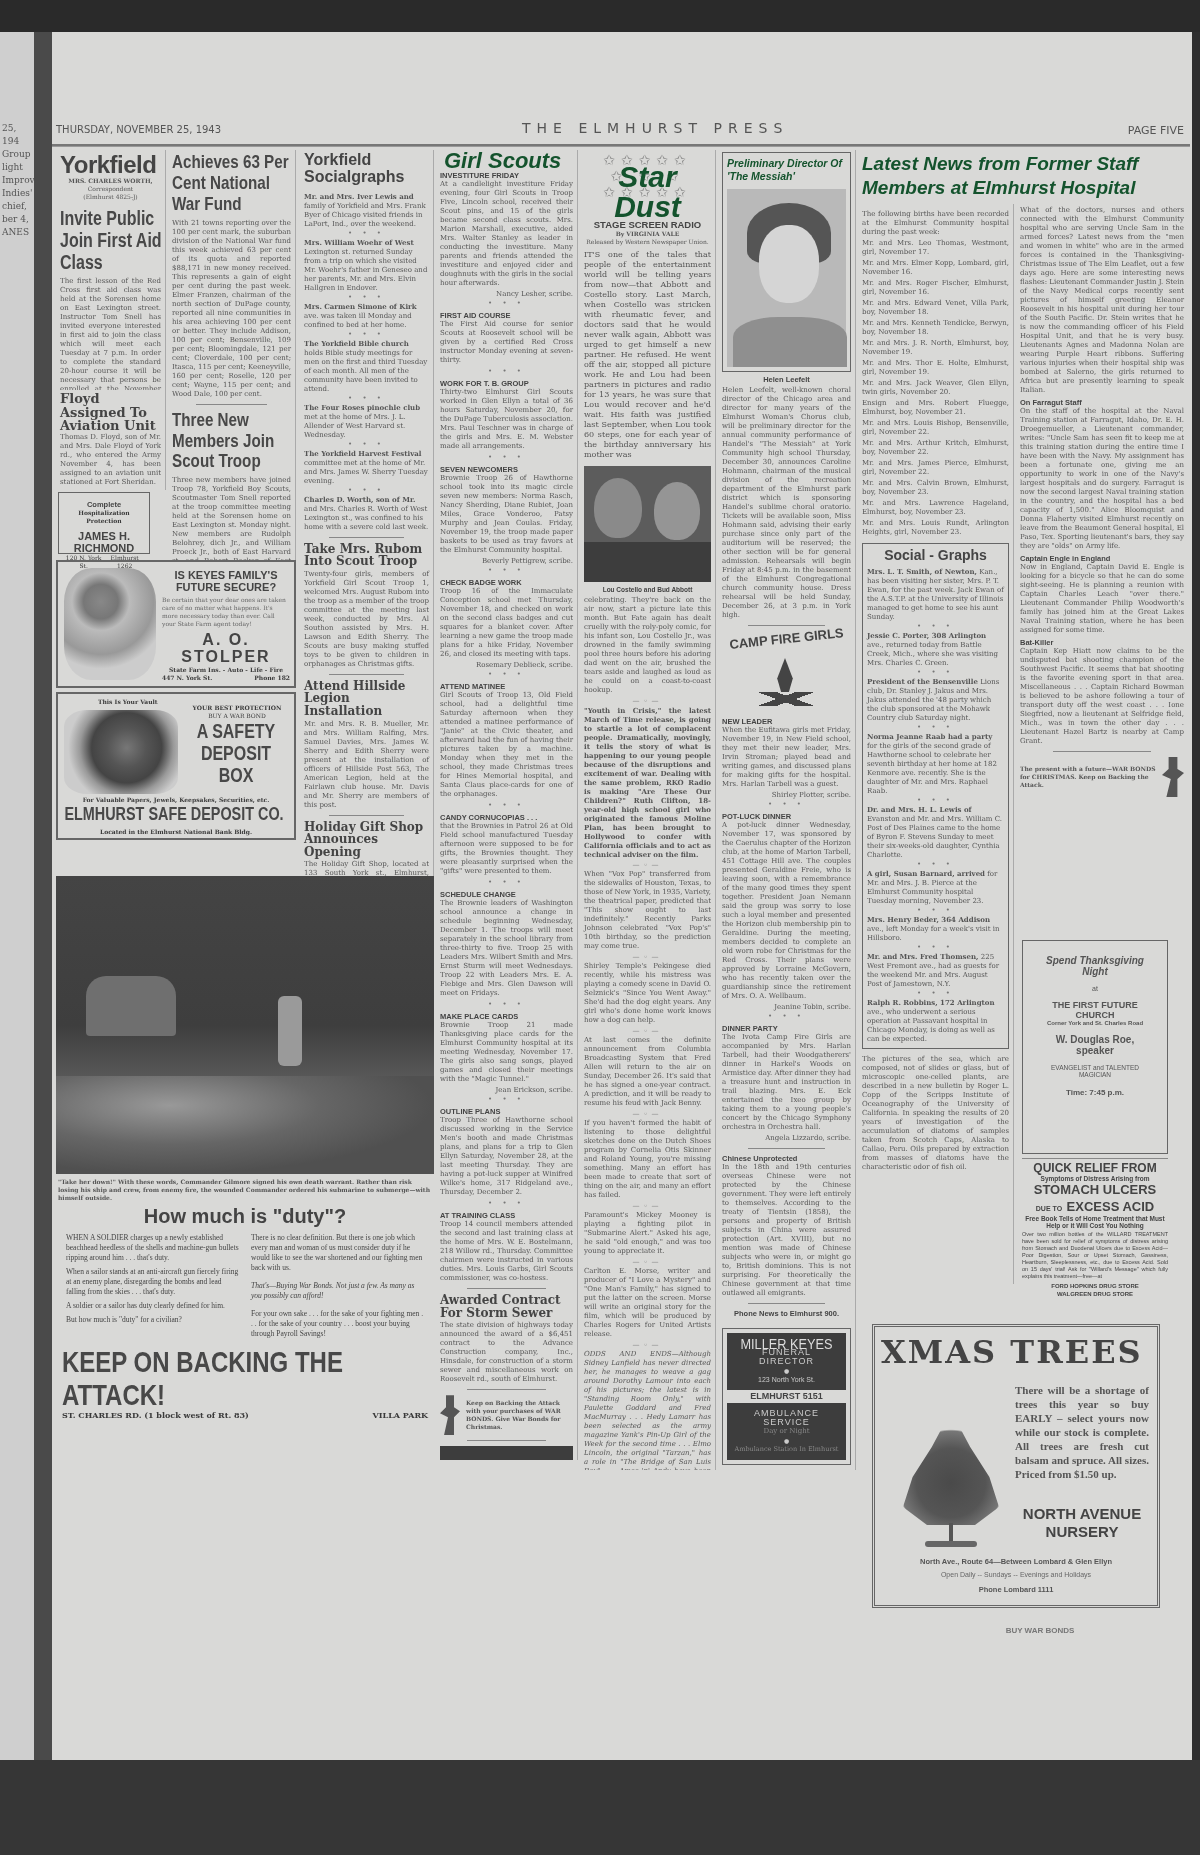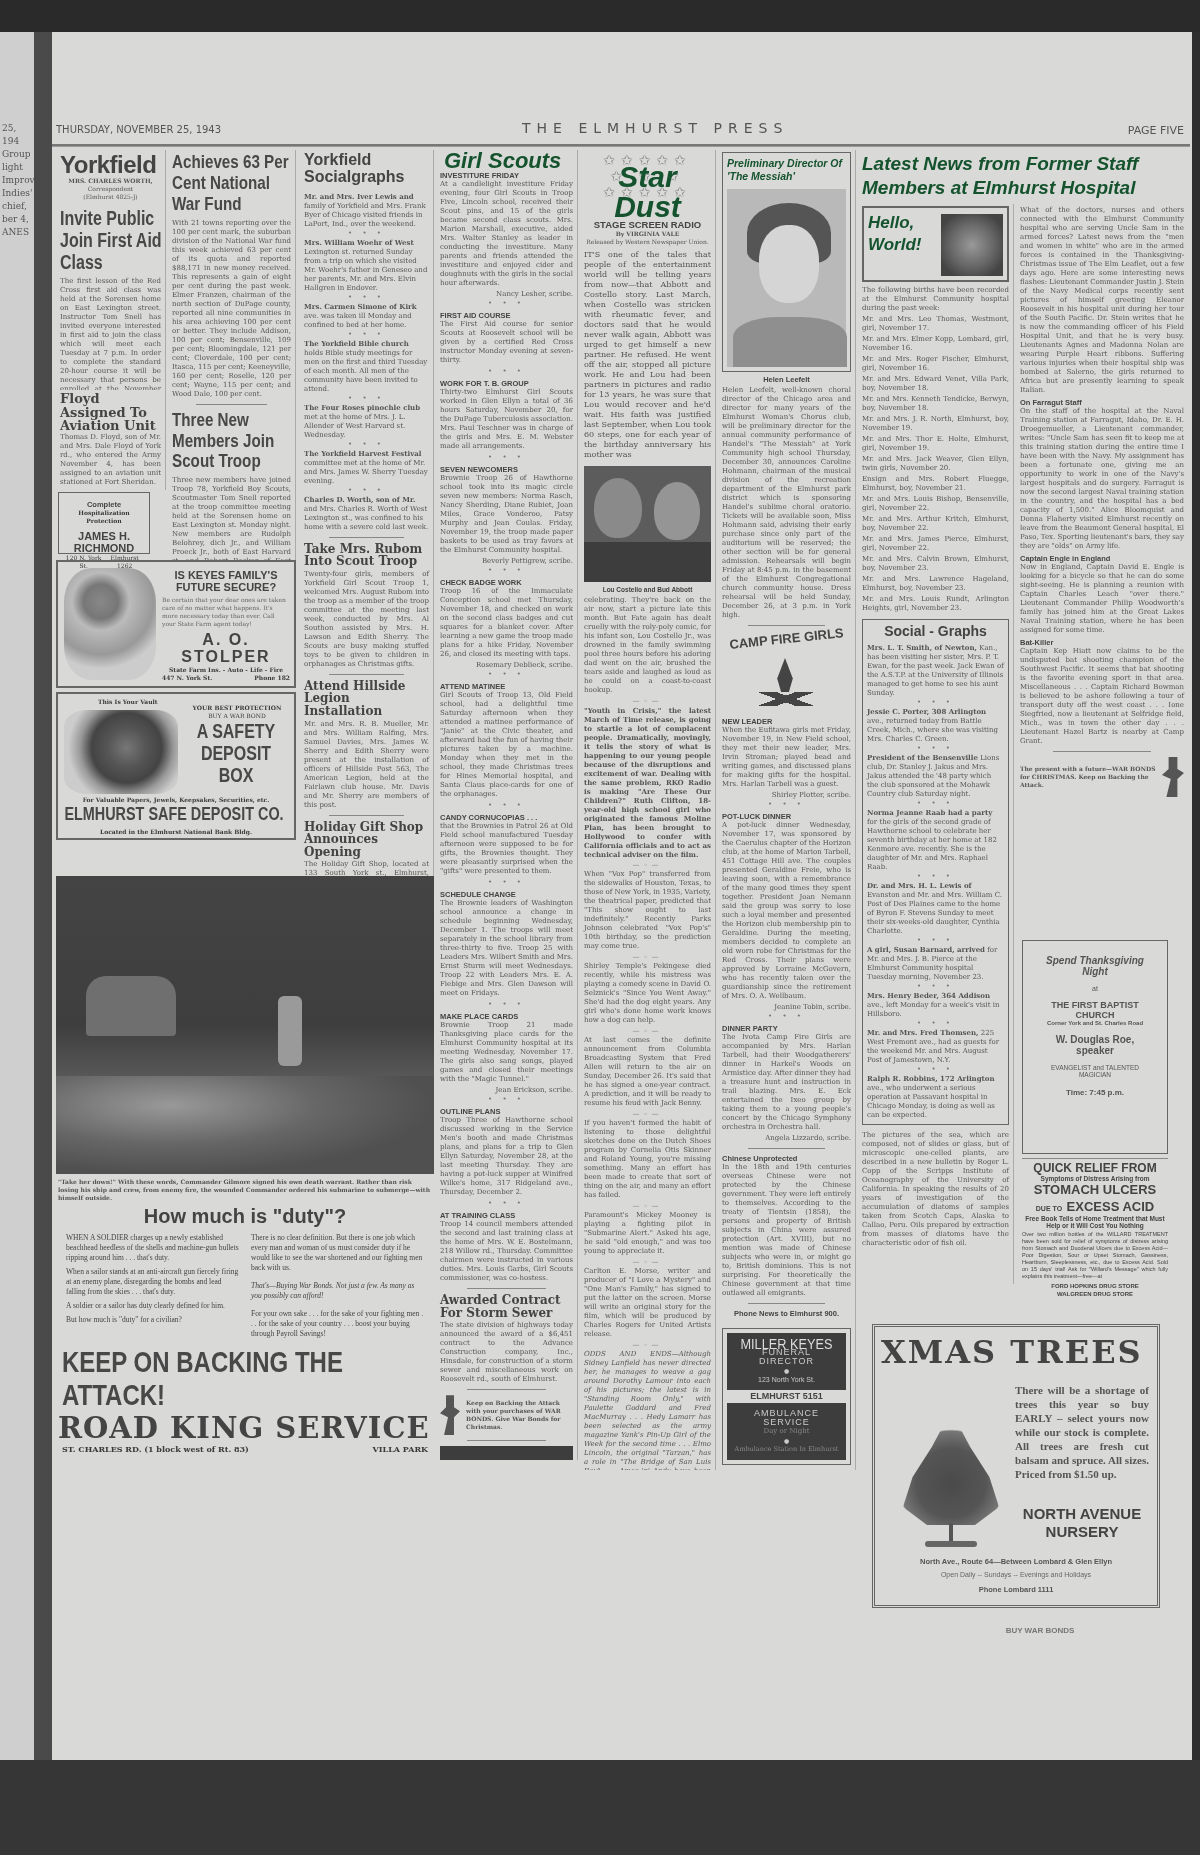--- a/index.html
+++ b/index.html
@@ -152,21 +152,20 @@
         <p style="margin-bottom:4px">A soldier or a sailor has duty clearly defined for him.</p>
         <p>But how much is "duty" for a civilian?</p>
       </div>
       <div style="flex:1">
         <p style="margin-bottom:8px">There is no clear definition. But there is one job which every man and woman of us must consider duty if he would like to see the war shortened and our fighting men back with us.</p>
         <p class="ital" style="margin-bottom:8px">That's—Buying War Bonds. Not just a few. As many as you possibly can afford!</p>
         <p>For your own sake . . . for the sake of your fighting men . . . for the sake of your country . . . boost your buying through Payroll Savings!</p>
       </div>
     </div>
     <div class="hd-cond" style="font-size:30px;margin:6px 0 0 6px;width:480px">KEEP ON BACKING THE ATTACK!</div>
-    <div style="font-family:'DejaVu Serif',serif;font-weight:bold;font-size:29px;color:#444;letter-spacing:1px;margin-left:2px">ROAD KING SERVICE</div>
     <div class="fine" style="display:flex;justify-content:space-between;font-weight:bold;padding:0 6px;font-size:8px">
       <span>ST. CHARLES RD. (1 block west of Rt. 83)</span>
       <span>VILLA PARK</span>
     </div>
   </div>
 
   <div class="col" style="left:384px;width:142px;height:1310px;padding:2px 4px">
     <div class="script" style="font-size:22px;margin:4px 0 6px 4px">Girl Scouts</div>
     <div>
         <div class="sub">INVESTITURE FRIDAY</div>
@@ -336,24 +335,20 @@
         <div style="font-size:7px;color:#888">Day or Night</div>
         <div style="font-size:6px">●</div>
         <div style="font-size:6.5px;color:#888">Ambulance Station In Elmhurst</div>
       </div>
     </div>
   </div>
 
   <div class="script" style="position:absolute;left:810px;top:120px;width:300px;font-size:19px;line-height:24px">Latest News from Former Staff Members at Elmhurst Hospital</div>
 
   <div class="col" style="left:806px;top:172px;width:156px;height:1080px;padding:2px 4px">
-    <div class="box" style="height:76px;position:relative;border-width:2px">
-      <div class="script" style="width:60px;font-size:17px;line-height:22px">Hello, World!</div>
-      <div class="photo" style="position:absolute;right:4px;top:6px;width:62px;height:62px;background:radial-gradient(circle,#999 0,#666 50%,#444 80%)"></div>
-    </div>
     <p style="margin-top:4px">The following births have been recorded at the Elmhurst Community hospital during the past week:</p>
     <p>Mr. and Mrs. Leo Thomas, Westmont, girl, November 17.</p>
     <p>Mr. and Mrs. Elmer Kopp, Lombard, girl, November 16.</p>
     <p>Mr. and Mrs. Roger Fischer, Elmhurst, girl, November 16.</p>
     <p>Mr. and Mrs. Edward Venet, Villa Park, boy, November 18.</p>
     <p>Mr. and Mrs. Kenneth Tendicke, Berwyn, boy, November 18.</p>
     <p>Mr. and Mrs. J. R. North, Elmhurst, boy, November 19.</p>
     <p>Mr. and Mrs. Thor E. Holte, Elmhurst, girl, November 19.</p>
     <p>Mr. and Mrs. Jack Weaver, Glen Ellyn, twin girls, November 20.</p>
     <p>Ensign and Mrs. Robert Fluegge, Elmhurst, boy, November 21.</p>
@@ -406,21 +401,21 @@
     <div style="display:flex;gap:6px;align-items:center">
       <div class="fine" style="font-weight:bold;flex:1">The present with a future—WAR BONDS for CHRISTMAS. Keep on Backing the Attack.</div>
       <div style="width:22px;height:40px;background:#555;clip-path:polygon(30% 0,70% 0,70% 30%,100% 40%,70% 55%,70% 100%,20% 100%,40% 55%,0 45%,30% 30%)"></div>
     </div>
   </div>
 
   <div class="box" style="position:absolute;left:970px;top:908px;width:146px;height:214px;text-align:center;font-family:'Liberation Sans',sans-serif;color:#555">
     <div class="ital" style="font-weight:bold;font-size:10px;margin-top:10px">Spend Thanksgiving</div>
     <div class="ital" style="font-weight:bold;font-size:10px">Night</div>
     <div style="font-size:7px;margin:8px 0">at</div>
-    <div style="font-weight:bold;font-size:9px">THE FIRST BAPTIST</div>
+    <div style="font-weight:bold;font-size:9px">THE FIRST FUTURE</div>
     <div style="font-weight:bold;font-size:9px">CHURCH</div>
     <div style="font-size:6px;font-weight:bold">Corner York and St. Charles Road</div>
     <div style="font-weight:bold;font-size:10px;margin-top:8px">W. Douglas Roe,</div>
     <div style="font-weight:bold;font-size:10px">speaker</div>
     <div style="font-size:6.5px;margin-top:8px">EVANGELIST and TALENTED</div>
     <div style="font-size:6.5px">MAGICIAN</div>
     <div style="font-weight:bold;font-size:8px;margin-top:10px">Time: 7:45 p.m.</div>
   </div>
 
   <div style="position:absolute;left:970px;top:1126px;width:146px;height:150px;font-family:'Liberation Sans',sans-serif;color:#444;text-align:center;border-top:1px solid #888">

